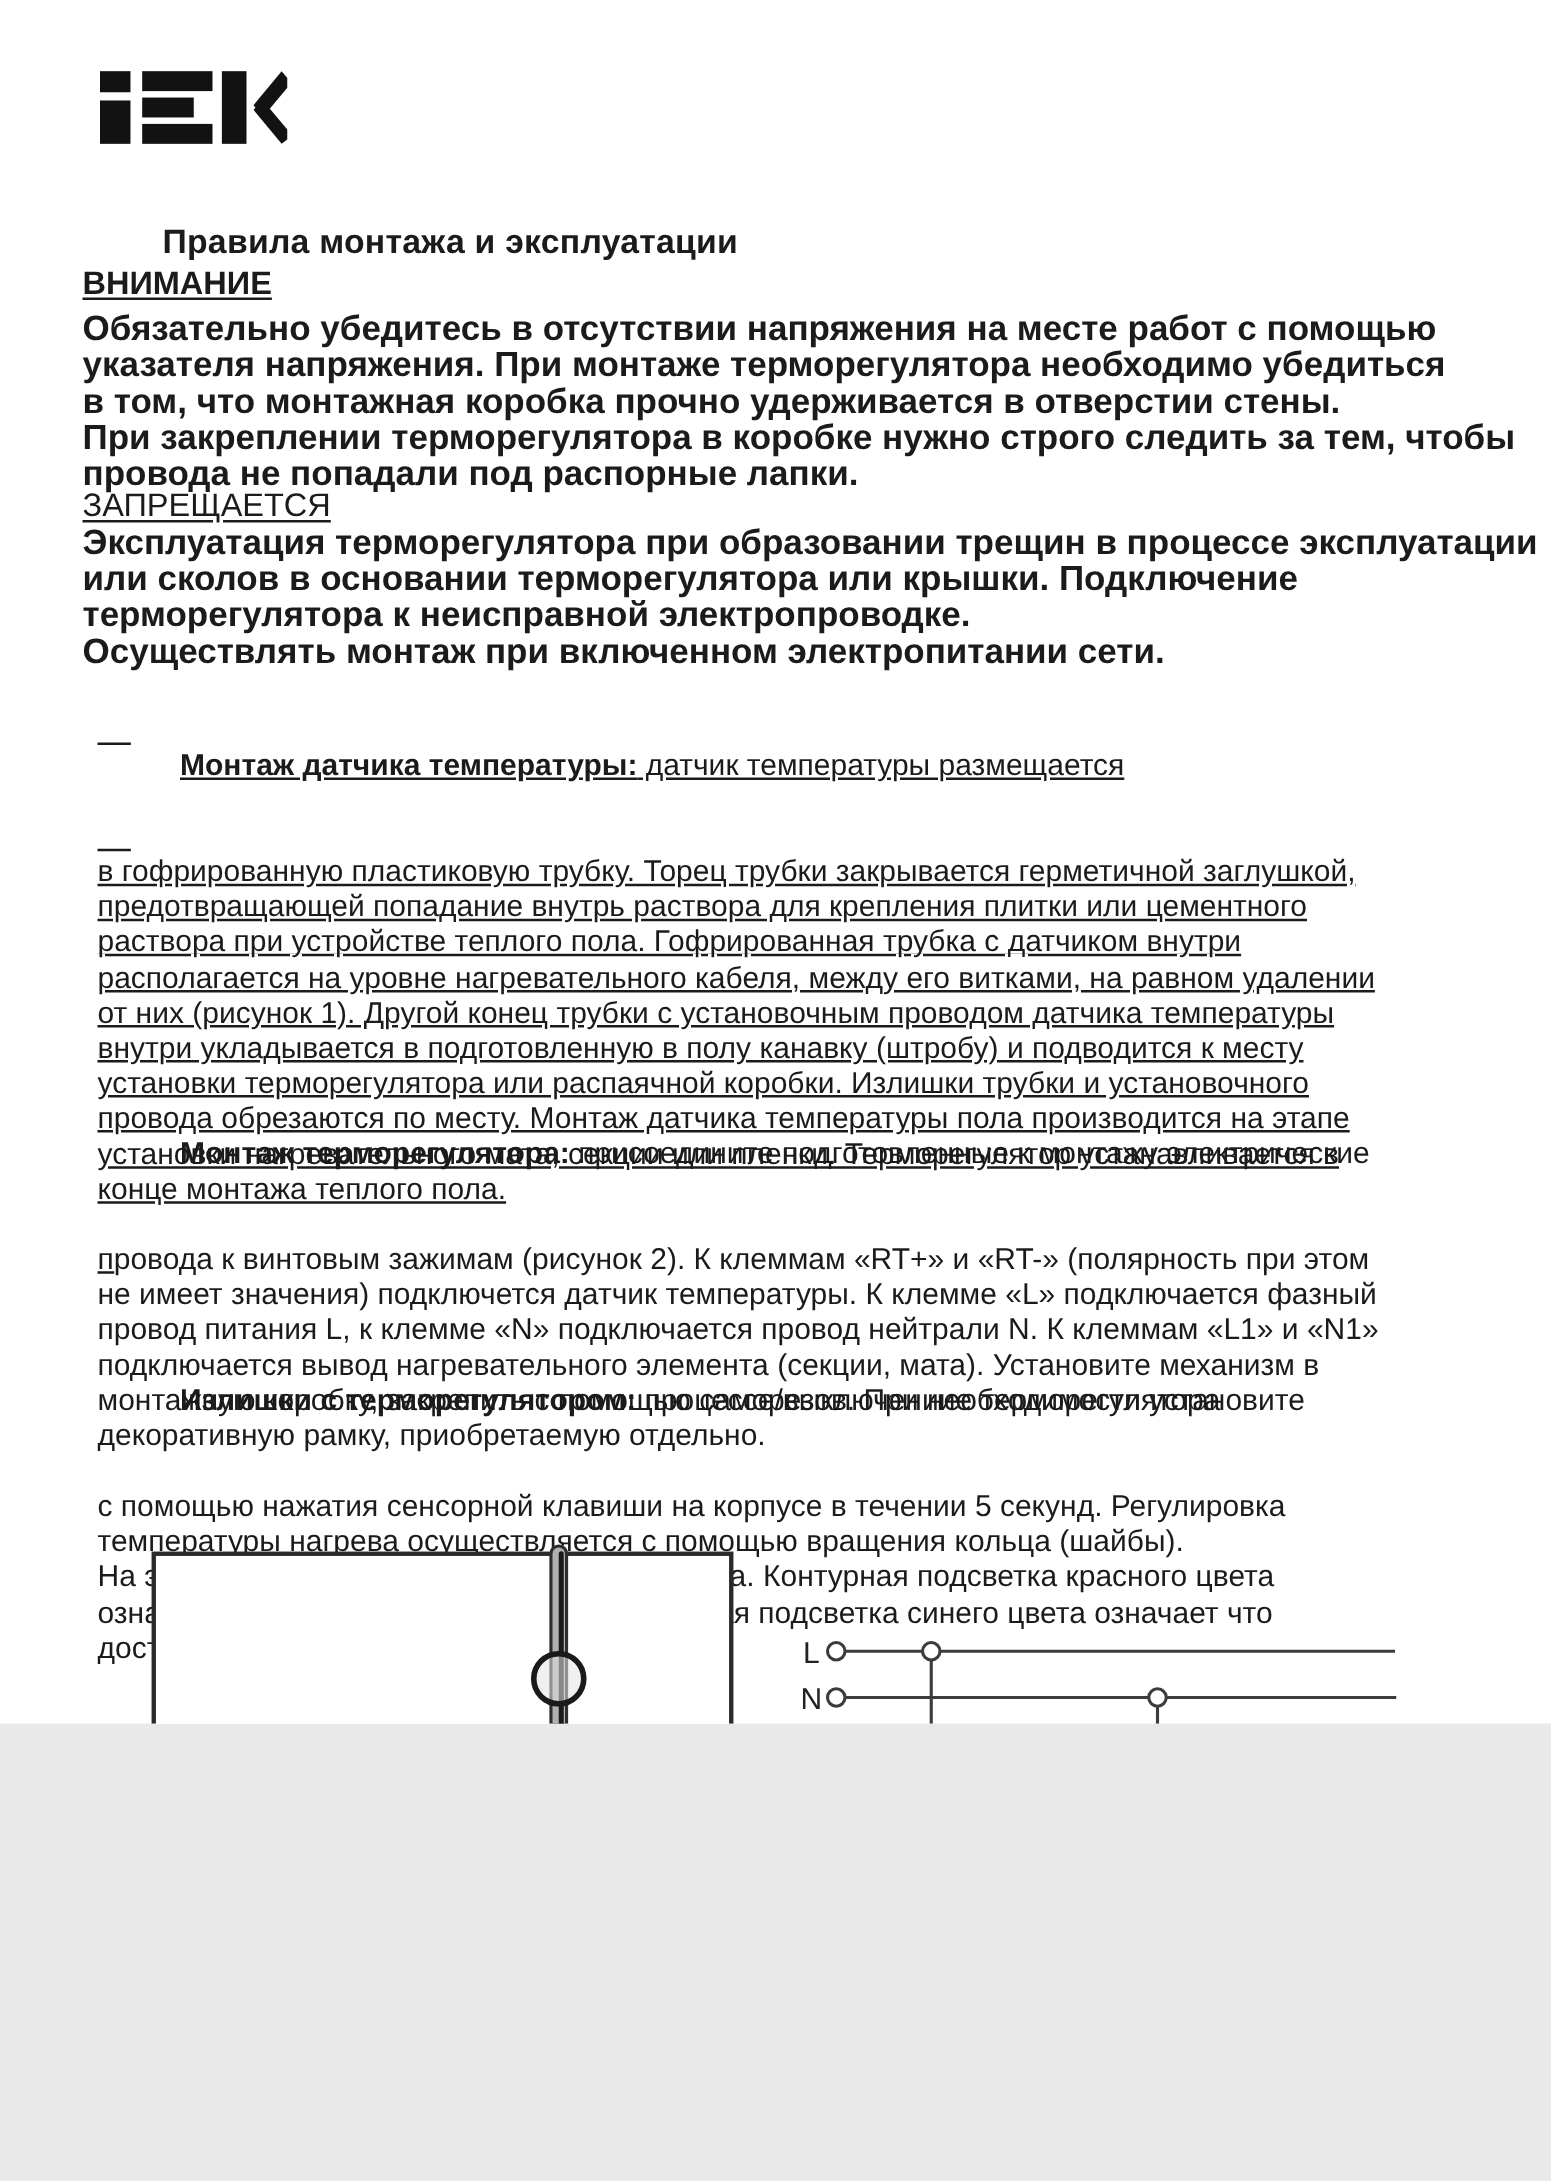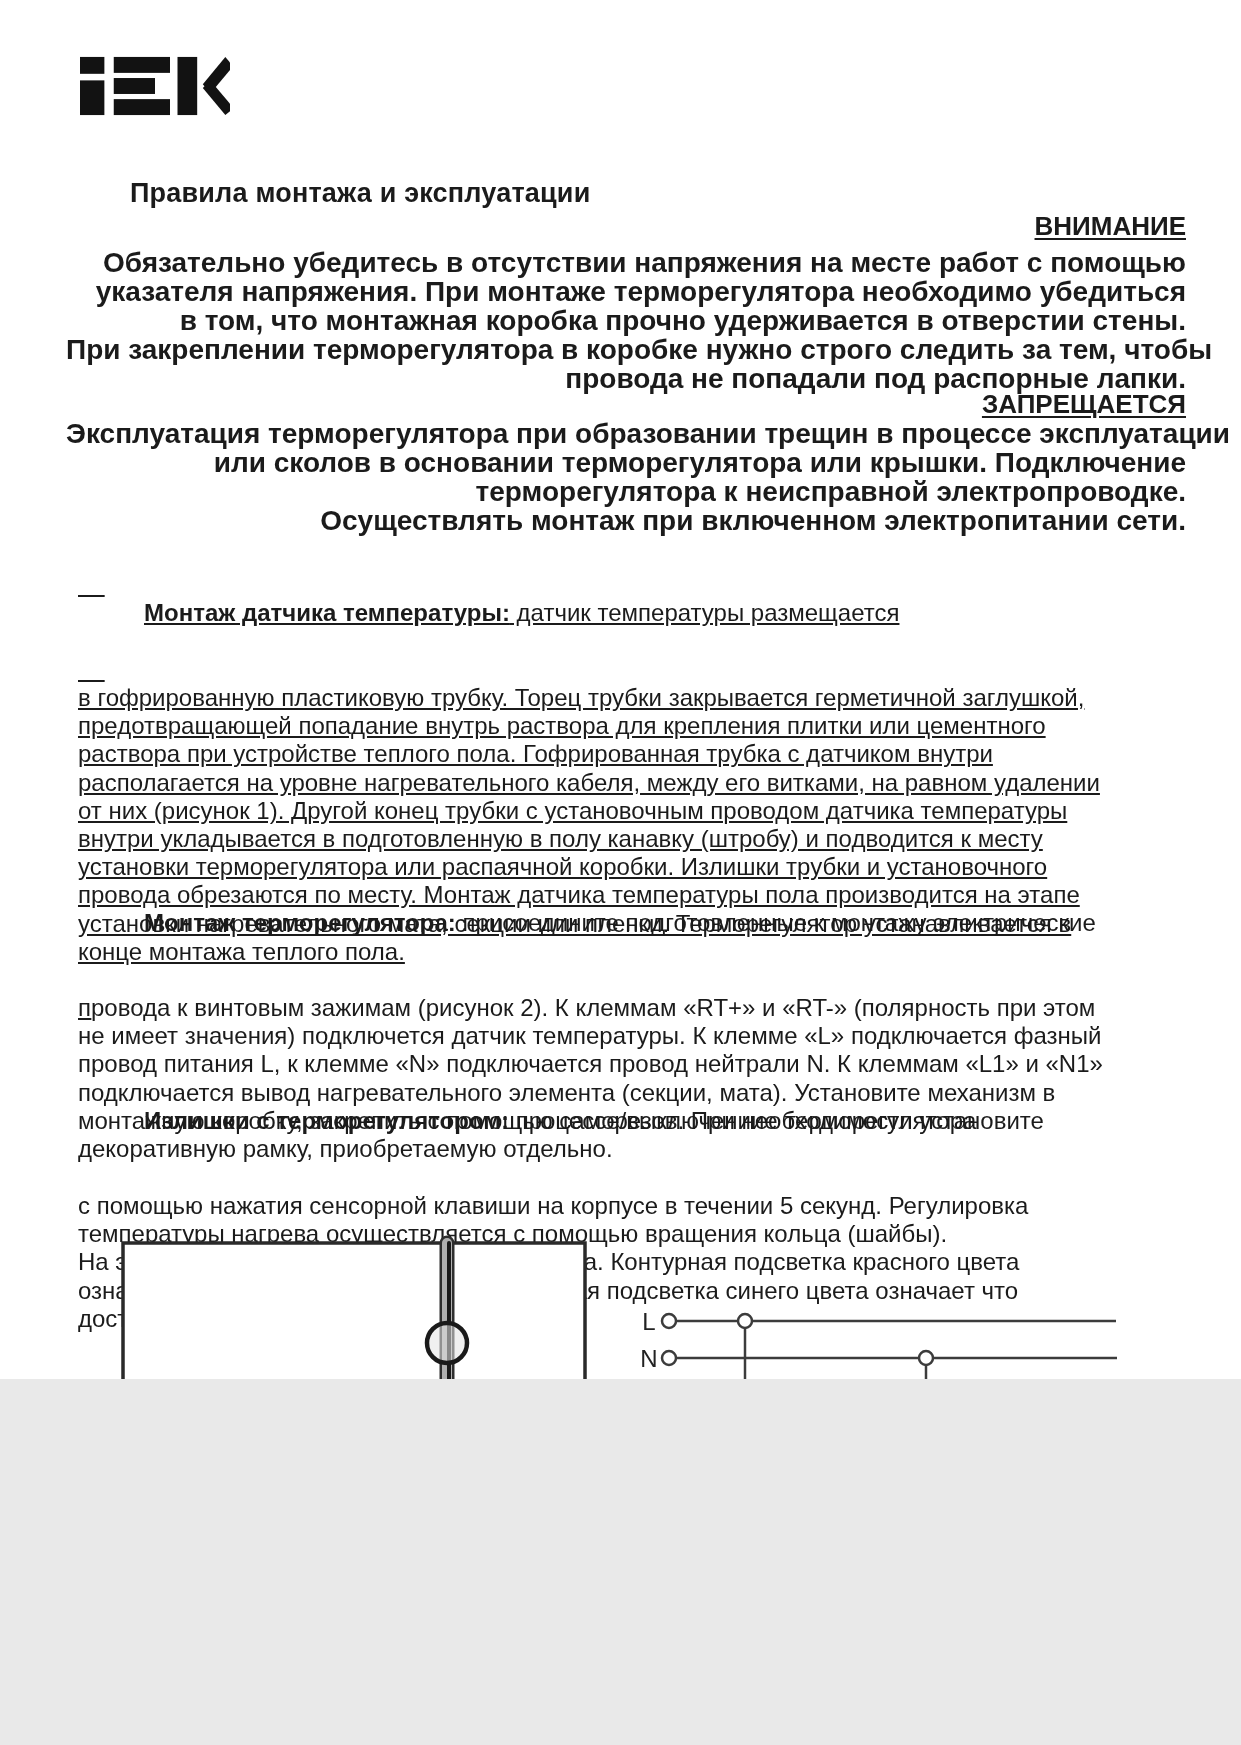--- a/index.html
+++ b/index.html
@@ -4,24 +4,24 @@
 <style>
   html,body{margin:0;padding:0;background:#e9e9e9;}
   .page{
     position:relative;width:1241px;height:1379px;margin:0 auto;
     background:#ffffff;overflow:hidden;
     font-family:"Liberation Sans","DejaVu Sans",sans-serif;
     color:#1b1b1b;
   }
   .abs{position:absolute;}
   .doc-title{left:130px;top:178px;font-size:27px;font-weight:bold;letter-spacing:0.2px;}
-  .center-col{left:66px;width:1120px;text-align:right;}
+  .center-col{left:66px;width:1120px;text-align:left;}
   .warn-heading{top:211px;font-size:26px;font-weight:bold;text-decoration:underline;text-underline-offset:3px;}
   .warn-lines{top:248px;font-size:28px;font-weight:bold;line-height:29px;white-space:pre;}
-  .forb-heading{top:389px;font-size:26px;font-weight:bold;text-decoration:underline;text-underline-offset:3px;}
+  .forb-heading{top:389px;font-size:26px;font-weight:normal;text-decoration:underline;text-underline-offset:3px;}
   .forb-lines{top:419px;font-size:28px;font-weight:bold;line-height:29px;white-space:pre;}
   .para{left:78px;width:1120px;font-size:24px;line-height:28.2px;white-space:pre;}
   .para .lead-line{padding-left:66px;}
   .para .lead{font-weight:bold;}
   .p1{top:543px;text-decoration:underline;}
   .p2{top:853px;}
   .p3{top:1051px;}
   .caption{font-size:27px;color:#0f766e;}
   .cap1{left:78px;top:1636px;}
   .cap2{left:648px;top:1636px;}

